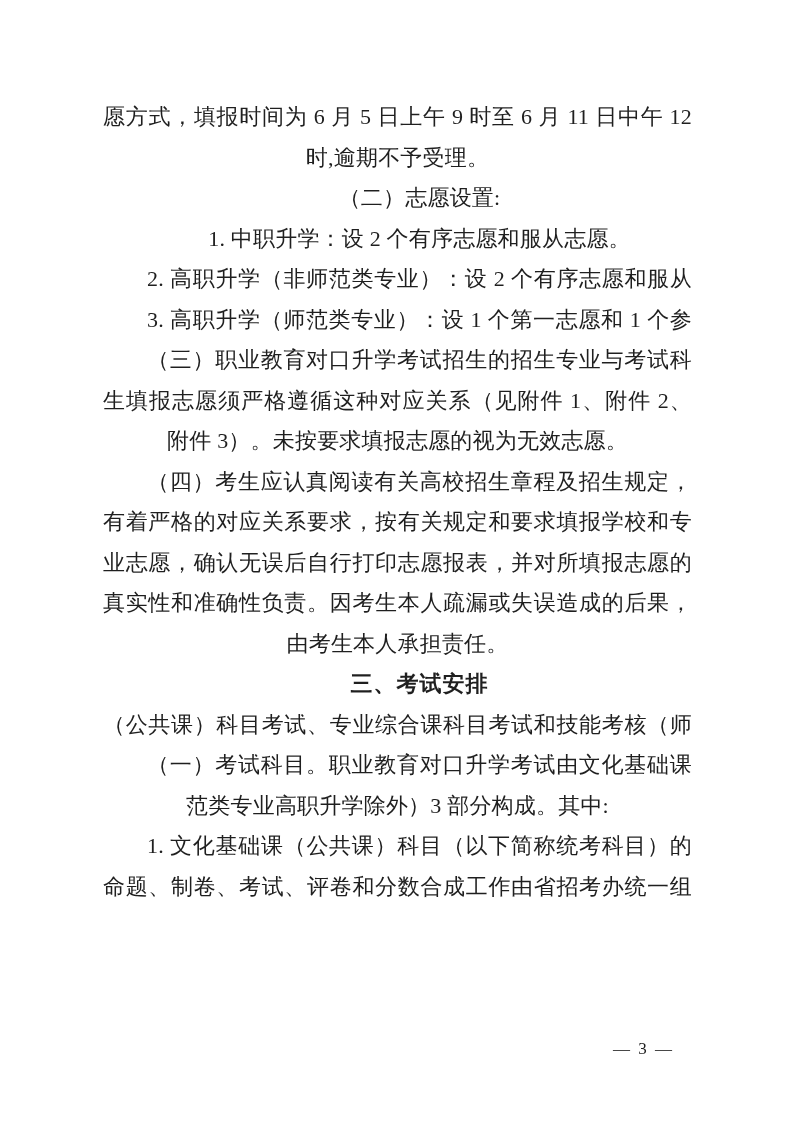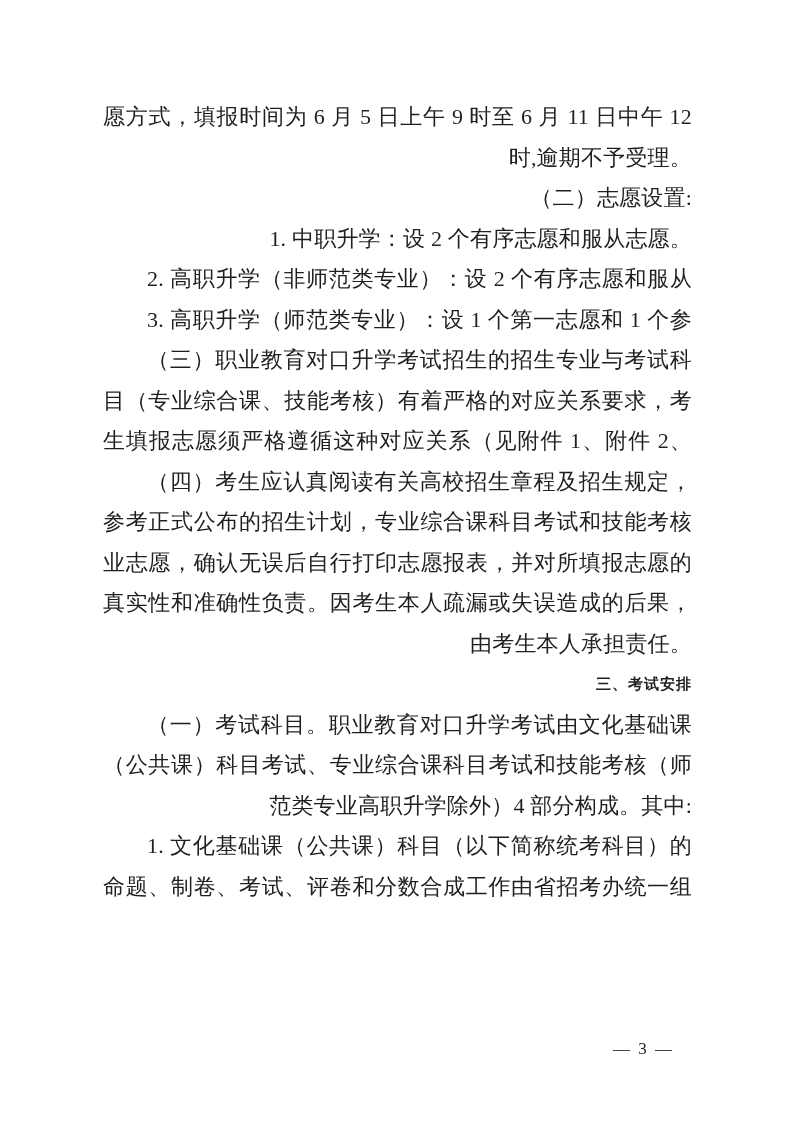--- a/index.html
+++ b/index.html
@@ -18,33 +18,33 @@
   .content {
     position: absolute;
     left: 103px; top: 97px;
     width: 589px;
   }
   .ln {
     font-size: 22px;
     line-height: 40.5px;
     height: 40.5px;
     letter-spacing: 0.2px;
-    text-align: right;
+    text-align: center;
     white-space: nowrap;
   }
   .jf {
     white-space: normal;
     text-align: justify;
     text-align-last: justify;
   }
   .ind { padding-left: 44px; }
   .hd {
     font-family: "Liberation Sans", "DejaVu Sans", sans-serif;
     font-weight: 700;
-    font-size: 15px;
+    font-size: 22px;
     letter-spacing: 1px;
   }
   .page-number {
     position: absolute;
     top: 1038px;
     right: 120px;
     font-size: 17px;
     line-height: 22px;
     letter-spacing: 2px;
   }
@@ -54,28 +54,28 @@
 
 <div class="page">
   <div class="content">
     <div class="ln jf">愿方式，填报时间为 6 月 5 日上午 9 时至 6 月 11 日中午 12</div>
     <div class="ln">时,逾期不予受理。</div>
     <div class="ln ind">（二）志愿设置:</div>
     <div class="ln ind">1. 中职升学：设 2 个有序志愿和服从志愿。</div>
     <div class="ln ind jf">2. 高职升学（非师范类专业）：设 2 个有序志愿和服从</div>
     <div class="ln ind jf">3. 高职升学（师范类专业）：设 1 个第一志愿和 1 个参</div>
     <div class="ln ind jf">（三）职业教育对口升学考试招生的招生专业与考试科</div>
-    <div class="ln jf">目（专业综合课、技能考核）有着严格的对应关系要求，考</div>
     <div class="ln jf">生填报志愿须严格遵循这种对应关系（见附件 1、附件 2、</div>
+    <div class="ln">附件 3）。未按要求填报志愿的视为无效志愿。</div>
     <div class="ln ind jf">（四）考生应认真阅读有关高校招生章程及招生规定，</div>
-    <div class="ln jf">参考正式公布的招生计划，专业综合课科目考试和技能考核</div>
+    <div class="ln jf">有着严格的对应关系要求，按有关规定和要求填报学校和专</div>
     <div class="ln jf">业志愿，确认无误后自行打印志愿报表，并对所填报志愿的</div>
     <div class="ln jf">真实性和准确性负责。因考生本人疏漏或失误造成的后果，</div>
     <div class="ln">由考生本人承担责任。</div>
     <div class="ln ind hd">三、考试安排</div>
+    <div class="ln jf">（公共课）科目考试、专业综合课科目考试和技能考核（师</div>
     <div class="ln ind jf">（一）考试科目。职业教育对口升学考试由文化基础课</div>
-    <div class="ln jf">（公共课）科目考试、专业综合课科目考试和技能考核（师</div>
-    <div class="ln">范类专业高职升学除外）4 部分构成。其中:</div>
+    <div class="ln">范类专业高职升学除外）3 部分构成。其中:</div>
     <div class="ln ind jf">1. 文化基础课（公共课）科目（以下简称统考科目）的</div>
     <div class="ln jf">命题、制卷、考试、评卷和分数合成工作由省招考办统一组</div>
   </div>
   <div class="page-number">— 3 —</div>
 </div>
 
 </body></html>

